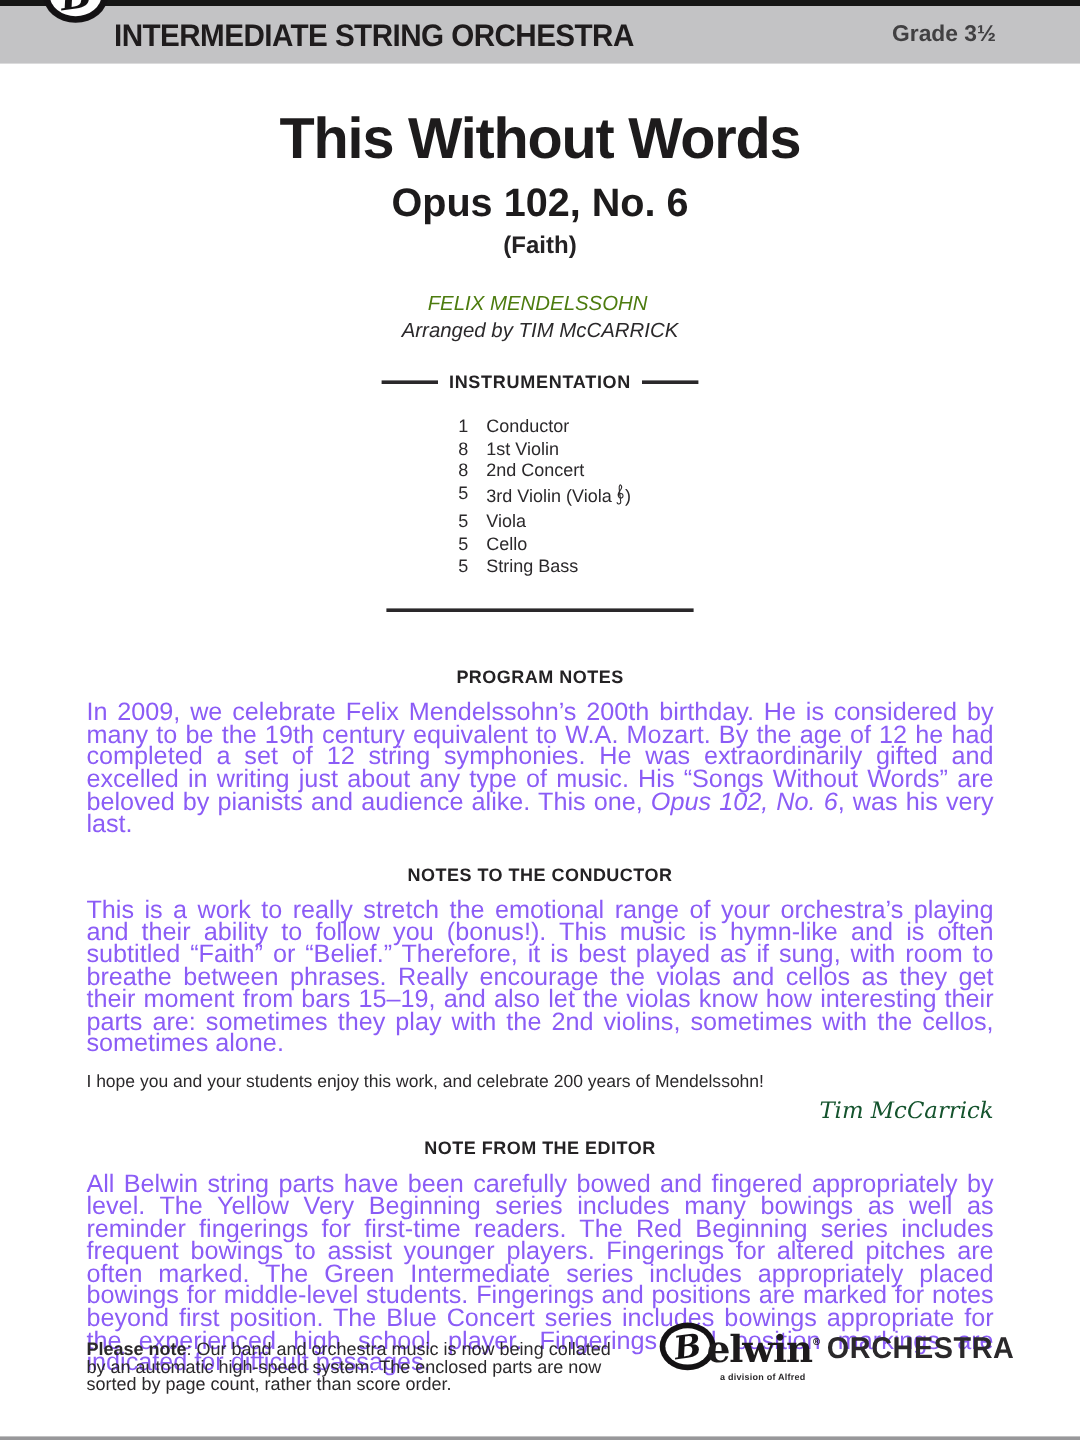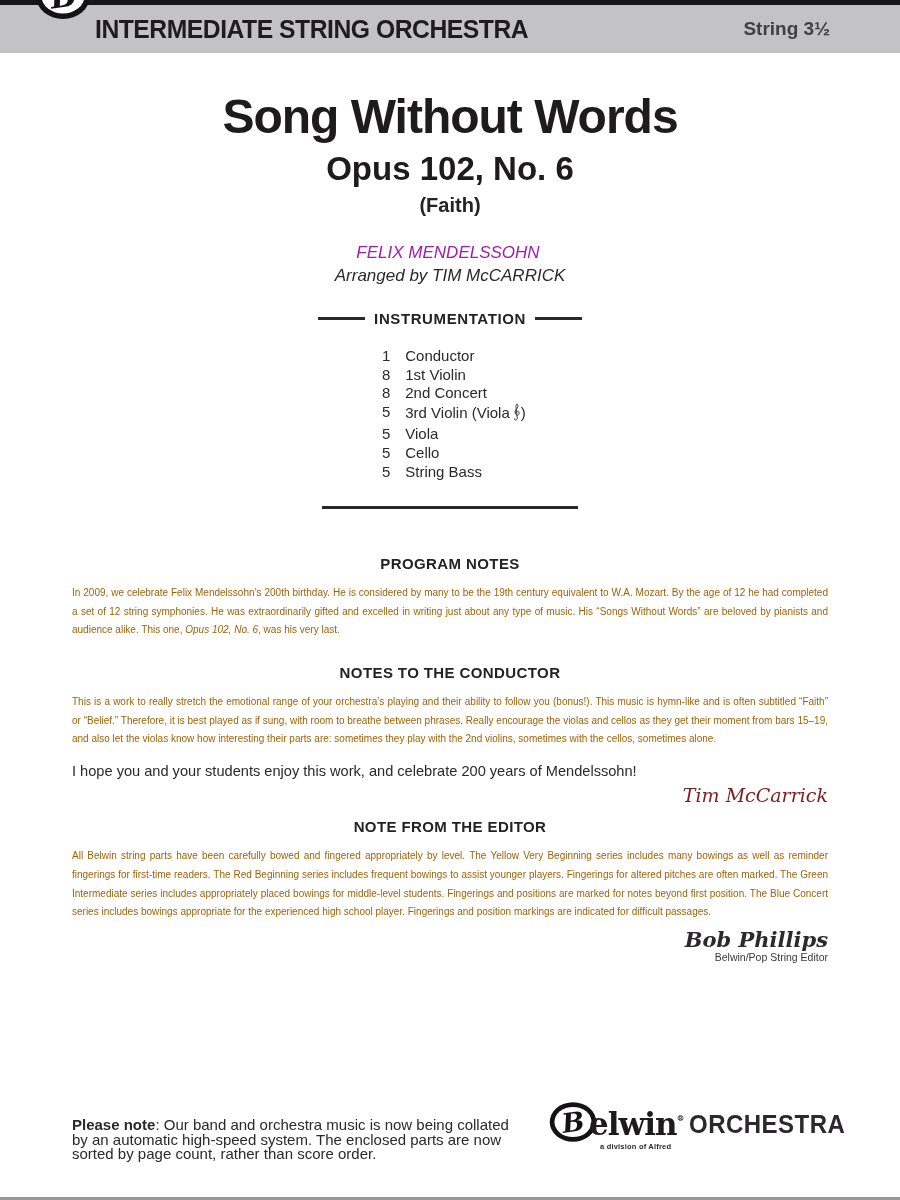--- a/index.html
+++ b/index.html
@@ -21,47 +21,47 @@
   }
   .grade{
     position:absolute;right:70px;top:0;height:48px;display:flex;align-items:center;
     font-size:19px;font-weight:600;color:#414042;
   }
   
   .title-block{text-align:center;}
   .work-title{margin:38px 0 0 0;font-size:48px;line-height:52px;font-weight:bold;color:#1d1b1c;letter-spacing:-1px;}
   .work-subtitle{margin:7px 0 0 0;font-size:33px;line-height:37px;font-weight:bold;color:#1d1b1c;}
   .work-alt{margin:7px 0 0 0;font-size:20px;line-height:22px;font-weight:bold;color:#242224;}
-  .composer{margin:27px 4px 0 0;font-size:17px;line-height:20px;font-style:italic;color:#a21caf;}
+  .composer{margin:27px 4px 0 0;font-size:17px;line-height:20px;font-style:italic;color:#4d7c0f;}
   .arranger{margin:3px 0 0 0;font-size:17px;line-height:20px;font-style:italic;color:#2b292b;}
   
   .instr-head{
     margin-top:24px;display:flex;align-items:center;justify-content:center;gap:9px;
   }
   .instr-head .rule{width:47px;height:3px;background:#2a282a;}
   .instr-head .label{font-size:15px;font-weight:bold;letter-spacing:.6px;color:#242224;}
   .instr-list{width:fit-content;margin:20px auto 0 auto;}
   .instr-row{display:grid;grid-template-columns:16px 1fr;column-gap:15px;font-size:15px;line-height:18.6px;color:#2b292b;}
   .instr-row .count{text-align:right;}
   .instr-row .name{text-align:left;white-space:nowrap;}
   .clef-icon{display:inline-block;vertical-align:-3px;margin-left:2px;}
   .instr-bottom-rule{width:256px;height:3px;background:#2a282a;margin:25px auto 0 auto;}
   
   .section-head{margin:0;text-align:center;font-size:15px;font-weight:bold;letter-spacing:.4px;color:#242224;}
   .pn-head{margin-top:46px;}
   .body-par{
-    margin:12px 72px 0 72px;font-size:10px;line-height:18.6px;color:#a16207;
+    margin:12px 72px 0 72px;font-size:21px;line-height:18.6px;color:#8b5cf6;
     text-align:justify;
   }
   .body-par .ital{font-style:italic;}
   .cond-head{margin-top:24px;}
   .hope-par{margin:13px 72px 0 72px;font-size:14.6px;line-height:18.6px;color:#2b292b;text-align:left;}
   .sig-script{
     margin:4px 72px 0 0;text-align:right;font-family:"DejaVu Serif",serif;
-    font-style:italic;font-size:19px;color:#7f1d1d;
+    font-style:italic;font-size:19px;color:#14532d;
   }
   .editor-head{margin-top:12px;}
   .sig-block{margin:6px 72px 0 0;text-align:right;}
   .sig-bold{
     font-family:"DejaVu Serif",serif;font-style:italic;font-weight:bold;
     font-size:21px;color:#2b292b;line-height:23px;
   }
   .sig-title{font-size:10.5px;color:#3a383a;line-height:13px;}
   
   .footer-note{
@@ -97,25 +97,25 @@
   <div class="header-bar">
     <span class="header-logo">
       <svg width="58" height="50" viewBox="0 0 58 50">
         <ellipse cx="29" cy="25" rx="27" ry="23" fill="#141214"></ellipse>
         <ellipse cx="29" cy="25" rx="21.5" ry="17.5" fill="#ffffff"></ellipse>
         <ellipse cx="29" cy="25" rx="24.5" ry="20.5" fill="none" stroke="#141214" stroke-width="1.2" transform="rotate(-7 29 25)"></ellipse>
         <text x="16" y="36" font-family="DejaVu Serif, serif" font-style="italic" font-weight="bold" font-size="31" fill="#141214" transform="rotate(-8 29 25)">B</text>
       </svg>
     </span>
     <div class="series-title">INTERMEDIATE STRING ORCHESTRA</div>
-    <div class="grade">String 3½</div>
+    <div class="grade">Grade 3½</div>
   </div>
 
   <div class="title-block">
-    <h1 class="work-title">Song Without Words</h1>
+    <h1 class="work-title">This Without Words</h1>
     <h2 class="work-subtitle">Opus 102, No. 6</h2>
     <div class="work-alt">(Faith)</div>
     <div class="composer">FELIX MENDELSSOHN</div>
     <div class="arranger">Arranged by TIM McCARRICK</div>
   </div>
 
   <div class="instr-head">
     <span class="rule"></span>
     <span class="label">INSTRUMENTATION</span>
     <span class="rule"></span>
@@ -159,24 +159,20 @@
   <h3 class="section-head pn-head">PROGRAM NOTES</h3>
   <p class="body-par"><span>In 2009, we celebrate Felix Mendelssohn’s 200th birthday. He is considered by many to be the 19th century equivalent to W.A. Mozart. By the age of 12 he had completed a set of 12 string symphonies. He was extraordinarily gifted and excelled in writing just about any type of music. His “Songs Without Words” are beloved by pianists and audience alike. This one, </span><span class="ital">Opus 102, No. 6</span><span>, was his very last.</span></p>
 
   <h3 class="section-head cond-head">NOTES TO THE CONDUCTOR</h3>
   <p class="body-par">This is a work to really stretch the emotional range of your orchestra’s playing and their ability to follow you (bonus!). This music is hymn-like and is often subtitled “Faith” or “Belief.” Therefore, it is best played as if sung, with room to breathe between phrases. Really encourage the violas and cellos as they get their moment from bars 15–19, and also let the violas know how interesting their parts are: sometimes they play with the 2nd violins, sometimes with the cellos, sometimes alone.</p>
   <p class="hope-par">I hope you and your students enjoy this work, and celebrate 200 years of Mendelssohn!</p>
   <div class="sig-script">Tim McCarrick</div>
 
   <h3 class="section-head editor-head">NOTE FROM THE EDITOR</h3>
   <p class="body-par">All Belwin string parts have been carefully bowed and fingered appropriately by level. The Yellow Very Beginning series includes many bowings as well as reminder fingerings for first-time readers. The Red Beginning series includes frequent bowings to assist younger players. Fingerings for altered pitches are often marked. The Green Intermediate series includes appropriately placed bowings for middle-level students. Fingerings and positions are marked for notes beyond first position. The Blue Concert series includes bowings appropriate for the experienced high school player. Fingerings and position markings are indicated for difficult passages.</p>
-  <div class="sig-block">
-    <div class="sig-bold">Bob Phillips</div>
-    <div class="sig-title">Belwin/Pop String Editor</div>
-  </div>
 
   <div class="footer-note"><b>Please note</b><span>: Our band and orchestra music is now being collated by an automatic high-speed system. The enclosed parts are now sorted by page count, rather than score order.</span></div>
 
   <div class="brand">
     <div class="brand-row">
       <span class="brand-circle">
         <svg width="50" height="44" viewBox="0 0 58 50">
           <ellipse cx="29" cy="25" rx="27" ry="23" fill="#141214"></ellipse>
           <ellipse cx="29" cy="25" rx="21.5" ry="17.5" fill="#ffffff"></ellipse>
           <ellipse cx="29" cy="25" rx="24.5" ry="20.5" fill="none" stroke="#141214" stroke-width="1.2" transform="rotate(-7 29 25)"></ellipse>

